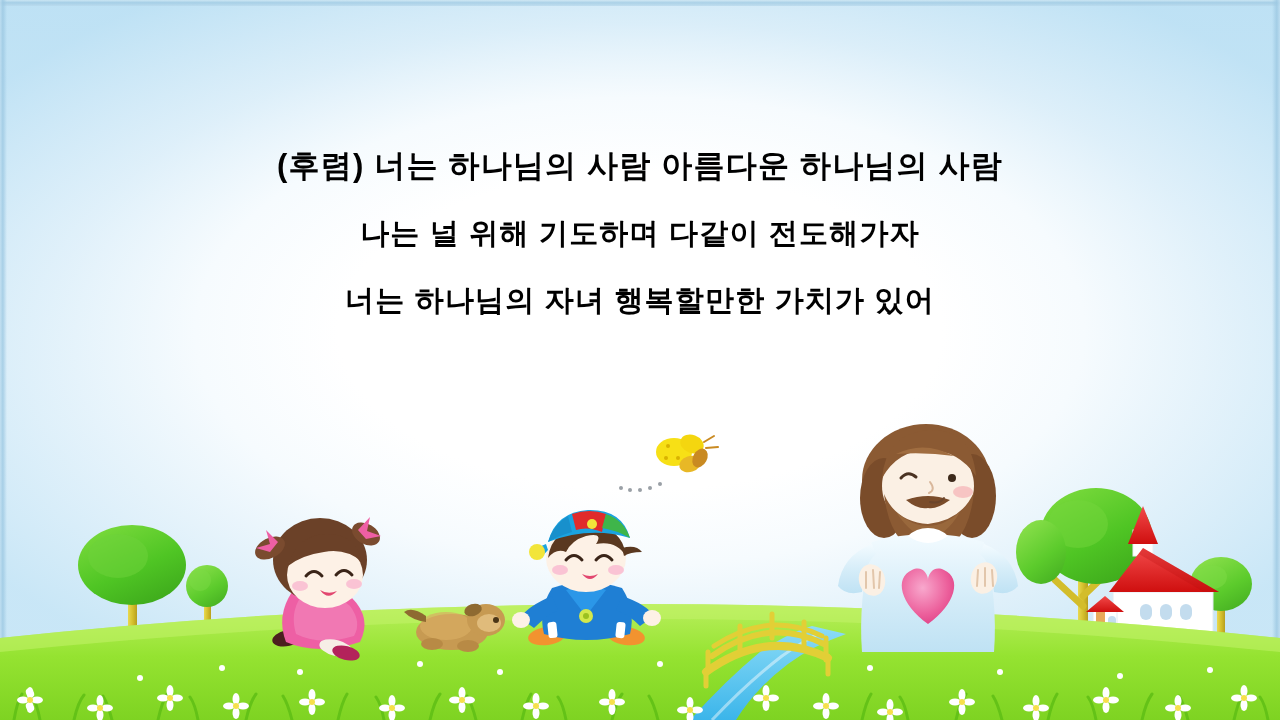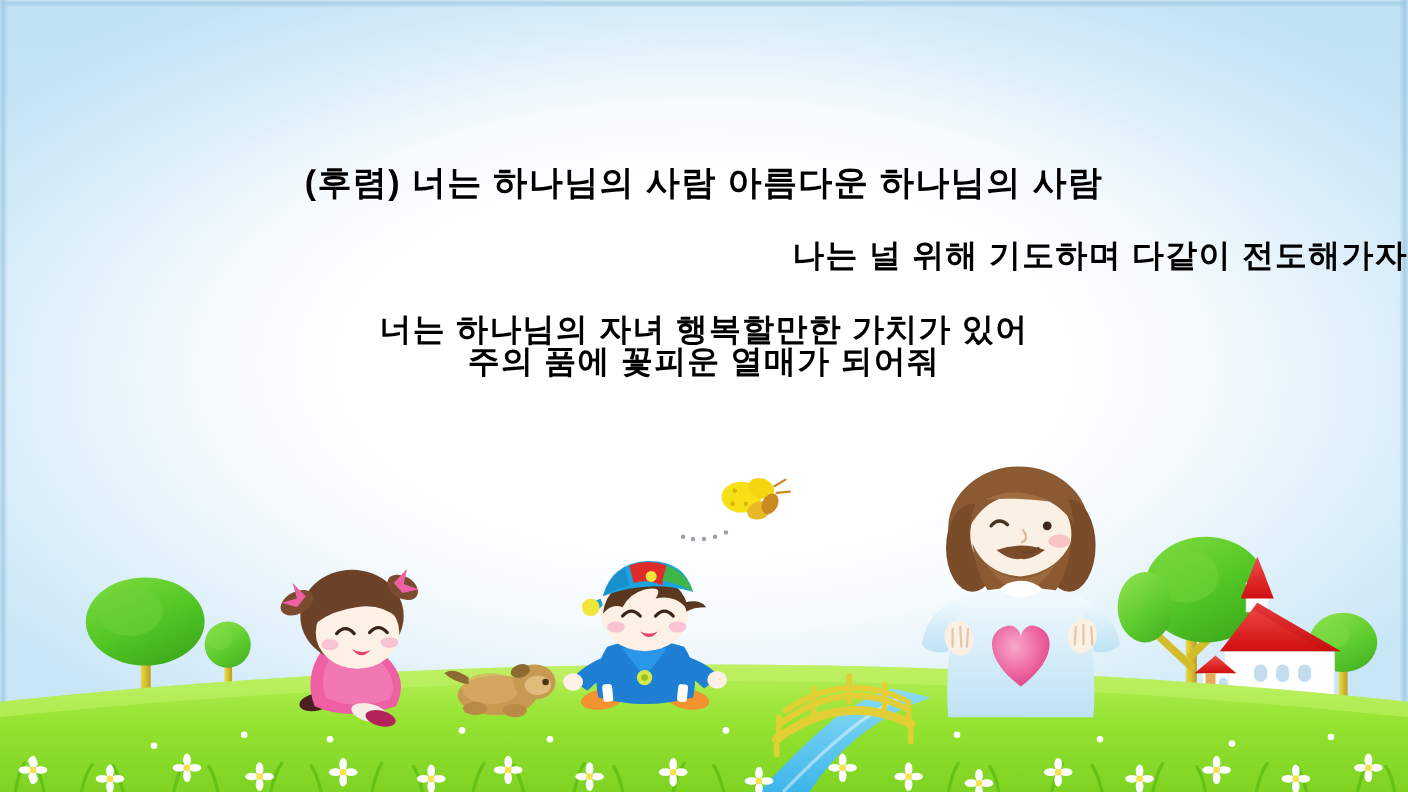--- a/index.html
+++ b/index.html
@@ -68,21 +68,21 @@
   }
   .lyric-line {
     color: #000000;
     font-weight: 700;
     font-size: 30px;
     letter-spacing: 1.2px;
     line-height: 1;
     white-space: nowrap;
   }
   .lyric-line.l1 { margin-bottom: 38px; font-size: 31px; }
-  .lyric-line.l2 { margin-bottom: 38px; font-size: 29px; text-align: right; }
+  .lyric-line.l2 { margin-bottom: 38px; font-size: 29px; }
   .lyric-line.l3 { font-size: 29px; }
   .lyric-line.l4 { font-size: 29px; }
 
   
   .scene {
     position: absolute;
     left: 0; right: 0; bottom: 0;
     height: 300px;
     z-index: 10;
   }
@@ -95,21 +95,20 @@
 
   <div class="bg-base"></div>
   <div class="bg-topstrip"></div>
   <div class="bg-leftstrip"></div>
   <div class="bg-rightstrip"></div>
 
   <div class="lyrics">
     <div class="lyric-line l1">(후렴) 너는 하나님의 사람 아름다운 하나님의 사람</div>
     <div class="lyric-line l2">나는 널 위해 기도하며 다같이 전도해가자</div>
     <div class="lyric-line l3">너는 하나님의 자녀 행복할만한 가치가 있어</div>
-    <div class="lyric-line l4">주의 품에 꽃피운 열매가 되어줘</div>
   </div>
 
   <div class="scene">
     <svg viewBox="0 0 1280 300" xmlns="http://www.w3.org/2000/svg">
       <defs>
         <linearGradient id="gHill" x1="0" y1="0" x2="0" y2="1">
           <stop offset="0%" stop-color="#b9ef5c"></stop>
           <stop offset="45%" stop-color="#95e331"></stop>
           <stop offset="100%" stop-color="#7ed322"></stop>
         </linearGradient>

